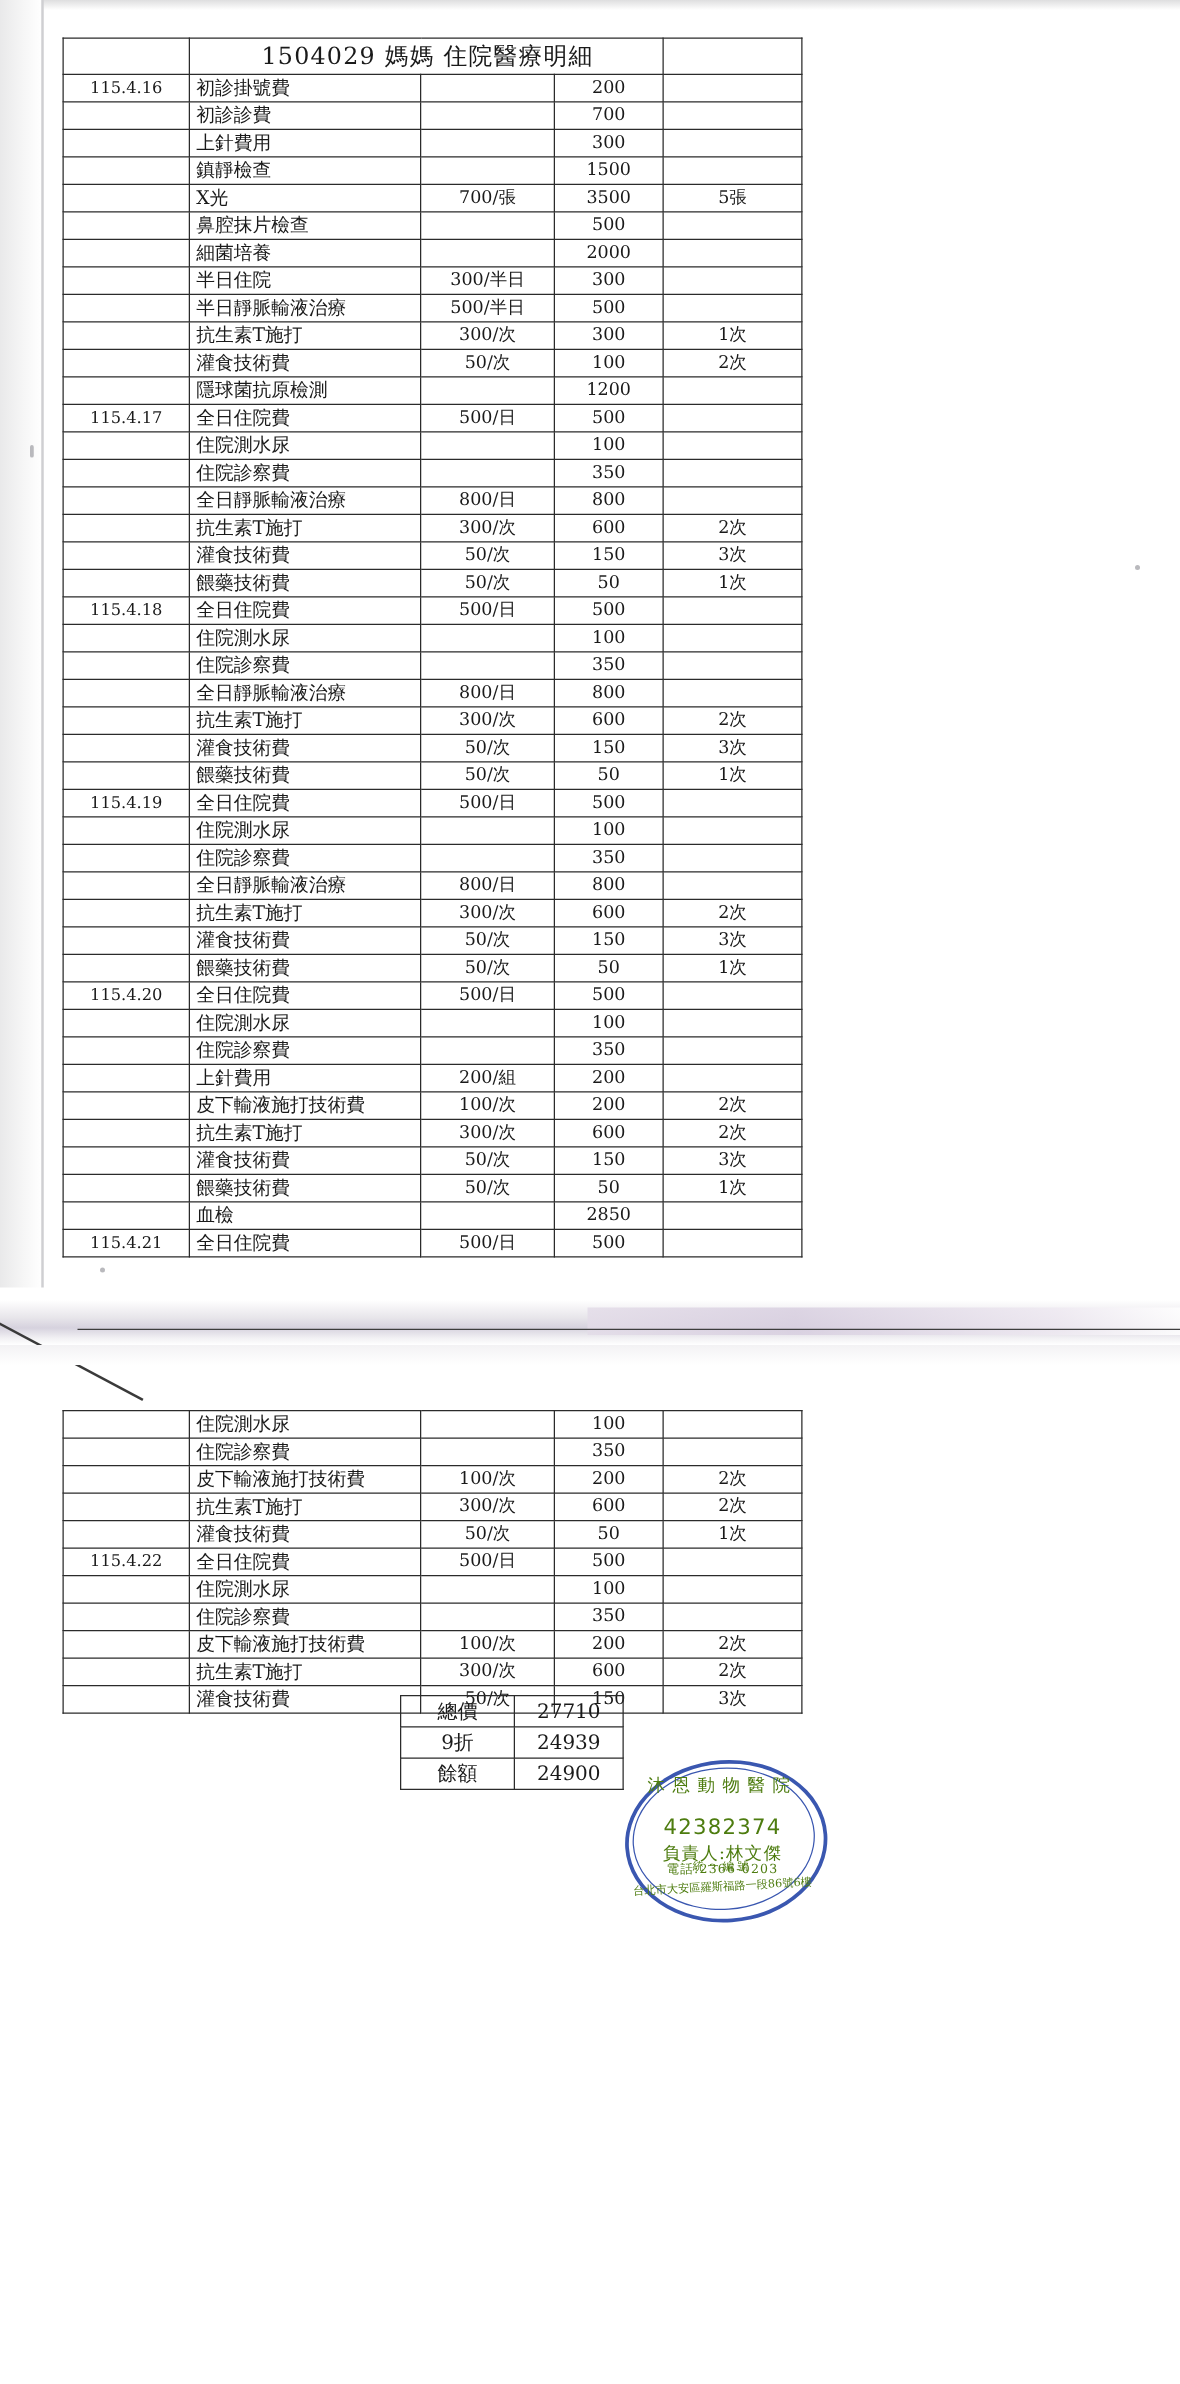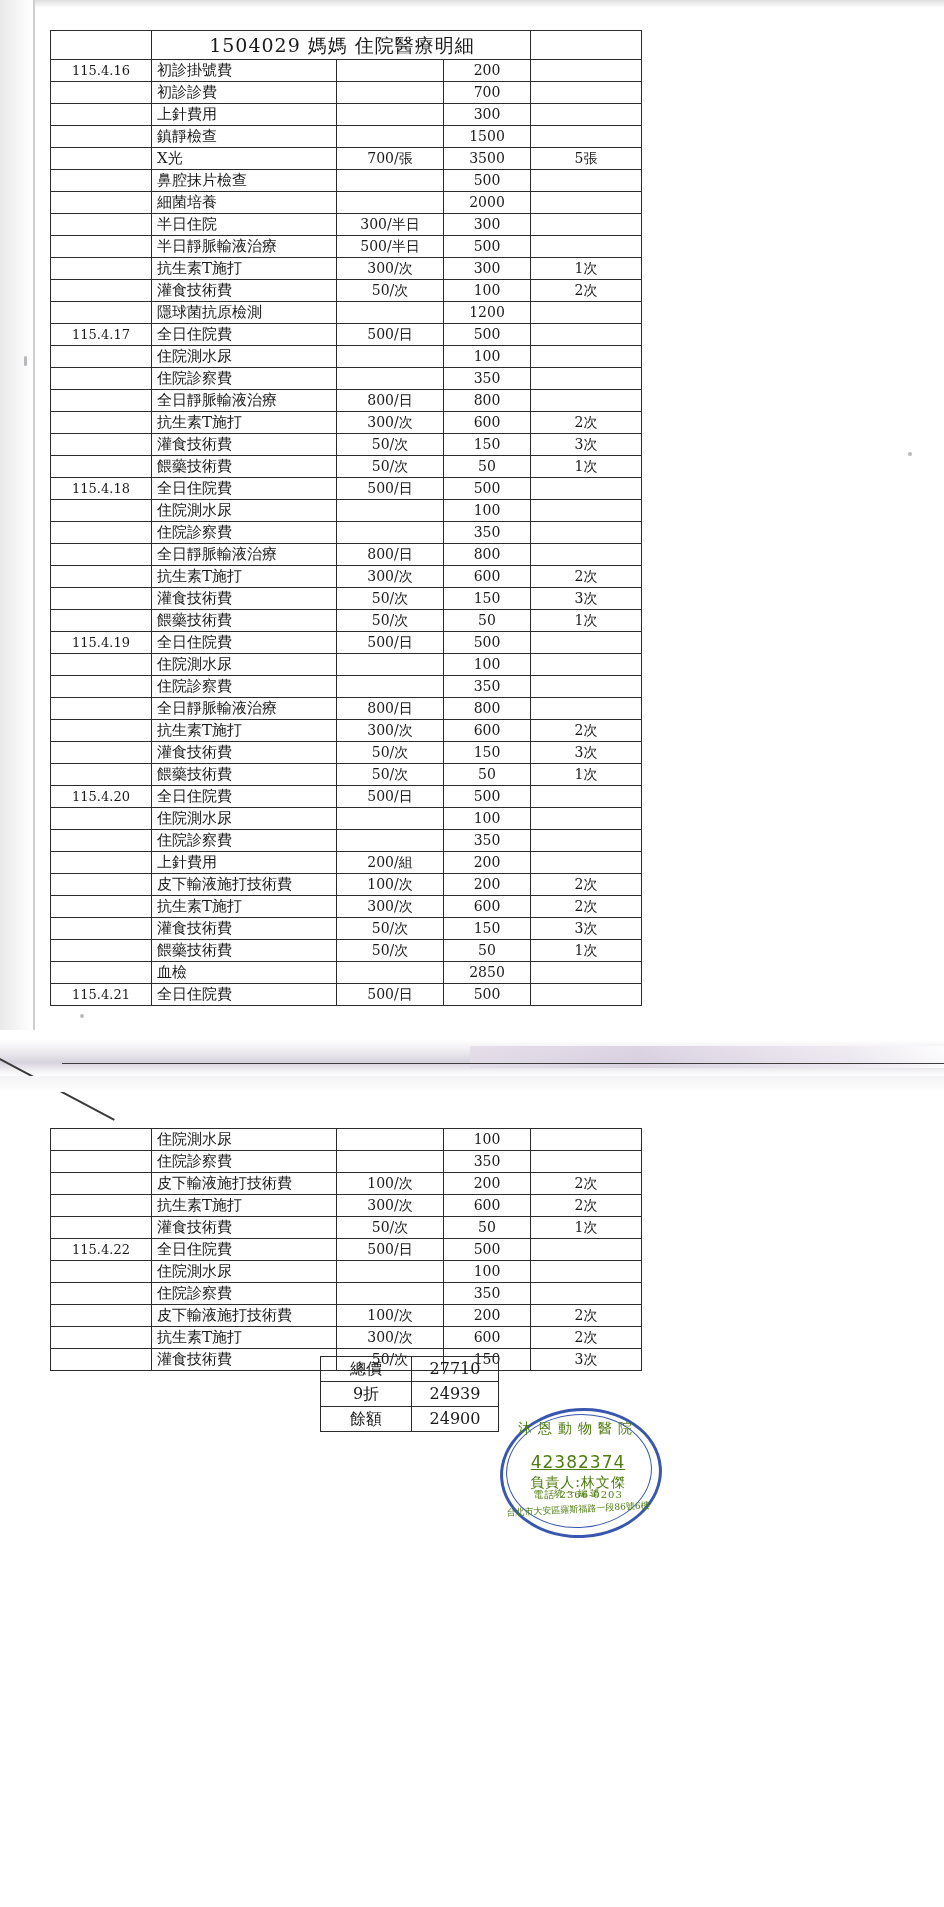--- a/index.html
+++ b/index.html
@@ -116,21 +116,21 @@
   .stamp .s-top{
     position:absolute;top:12px;left:0;width:156px;text-align:center;
     font-size:14px;letter-spacing:6px;
   }
   .stamp .s-l2{
     position:absolute;top:33px;left:0;width:156px;text-align:center;
     font-size:9px;letter-spacing:3px;margin-top:46px;
   }
   .stamp .s-num{
     position:absolute;top:44px;left:0;width:156px;text-align:center;
-    font-size:17px;letter-spacing:1px;font-family:"DejaVu Sans",sans-serif;text-decoration:underline;
+    font-size:17px;letter-spacing:1px;font-family:"DejaVu Sans",sans-serif;
   }
   .stamp .s-l4{
     position:absolute;top:66px;left:0;width:156px;text-align:center;
     font-size:14px;letter-spacing:1px;
   }
   .stamp .s-l5{
     position:absolute;top:80px;left:0;width:156px;text-align:center;
     font-size:10px;letter-spacing:1px;
   }
   .stamp .s-l6{

